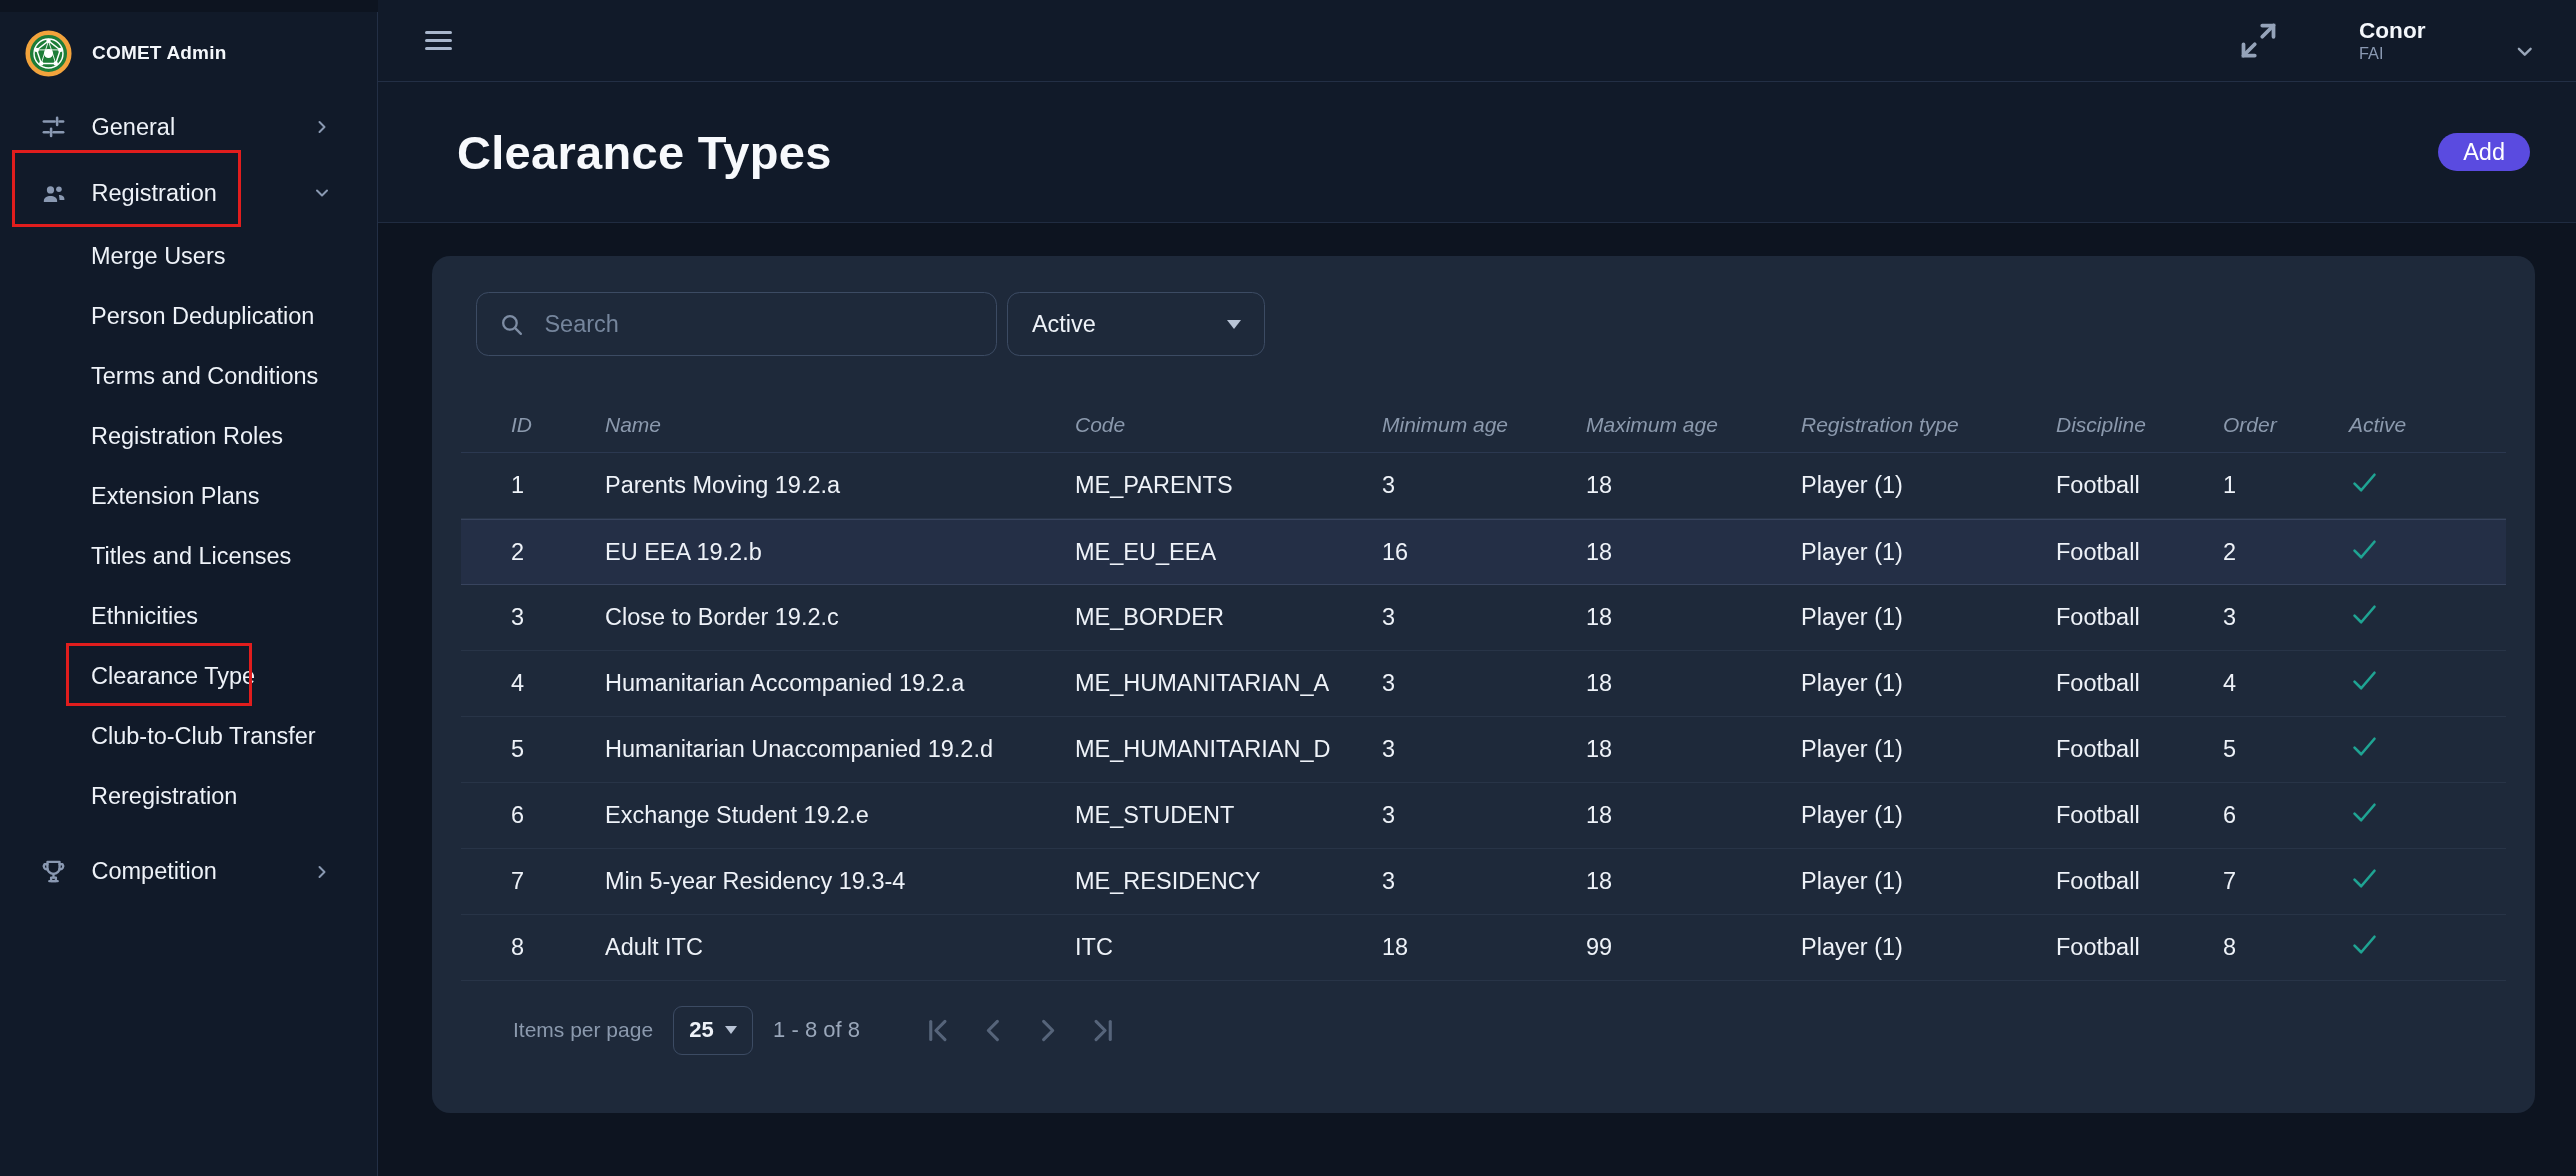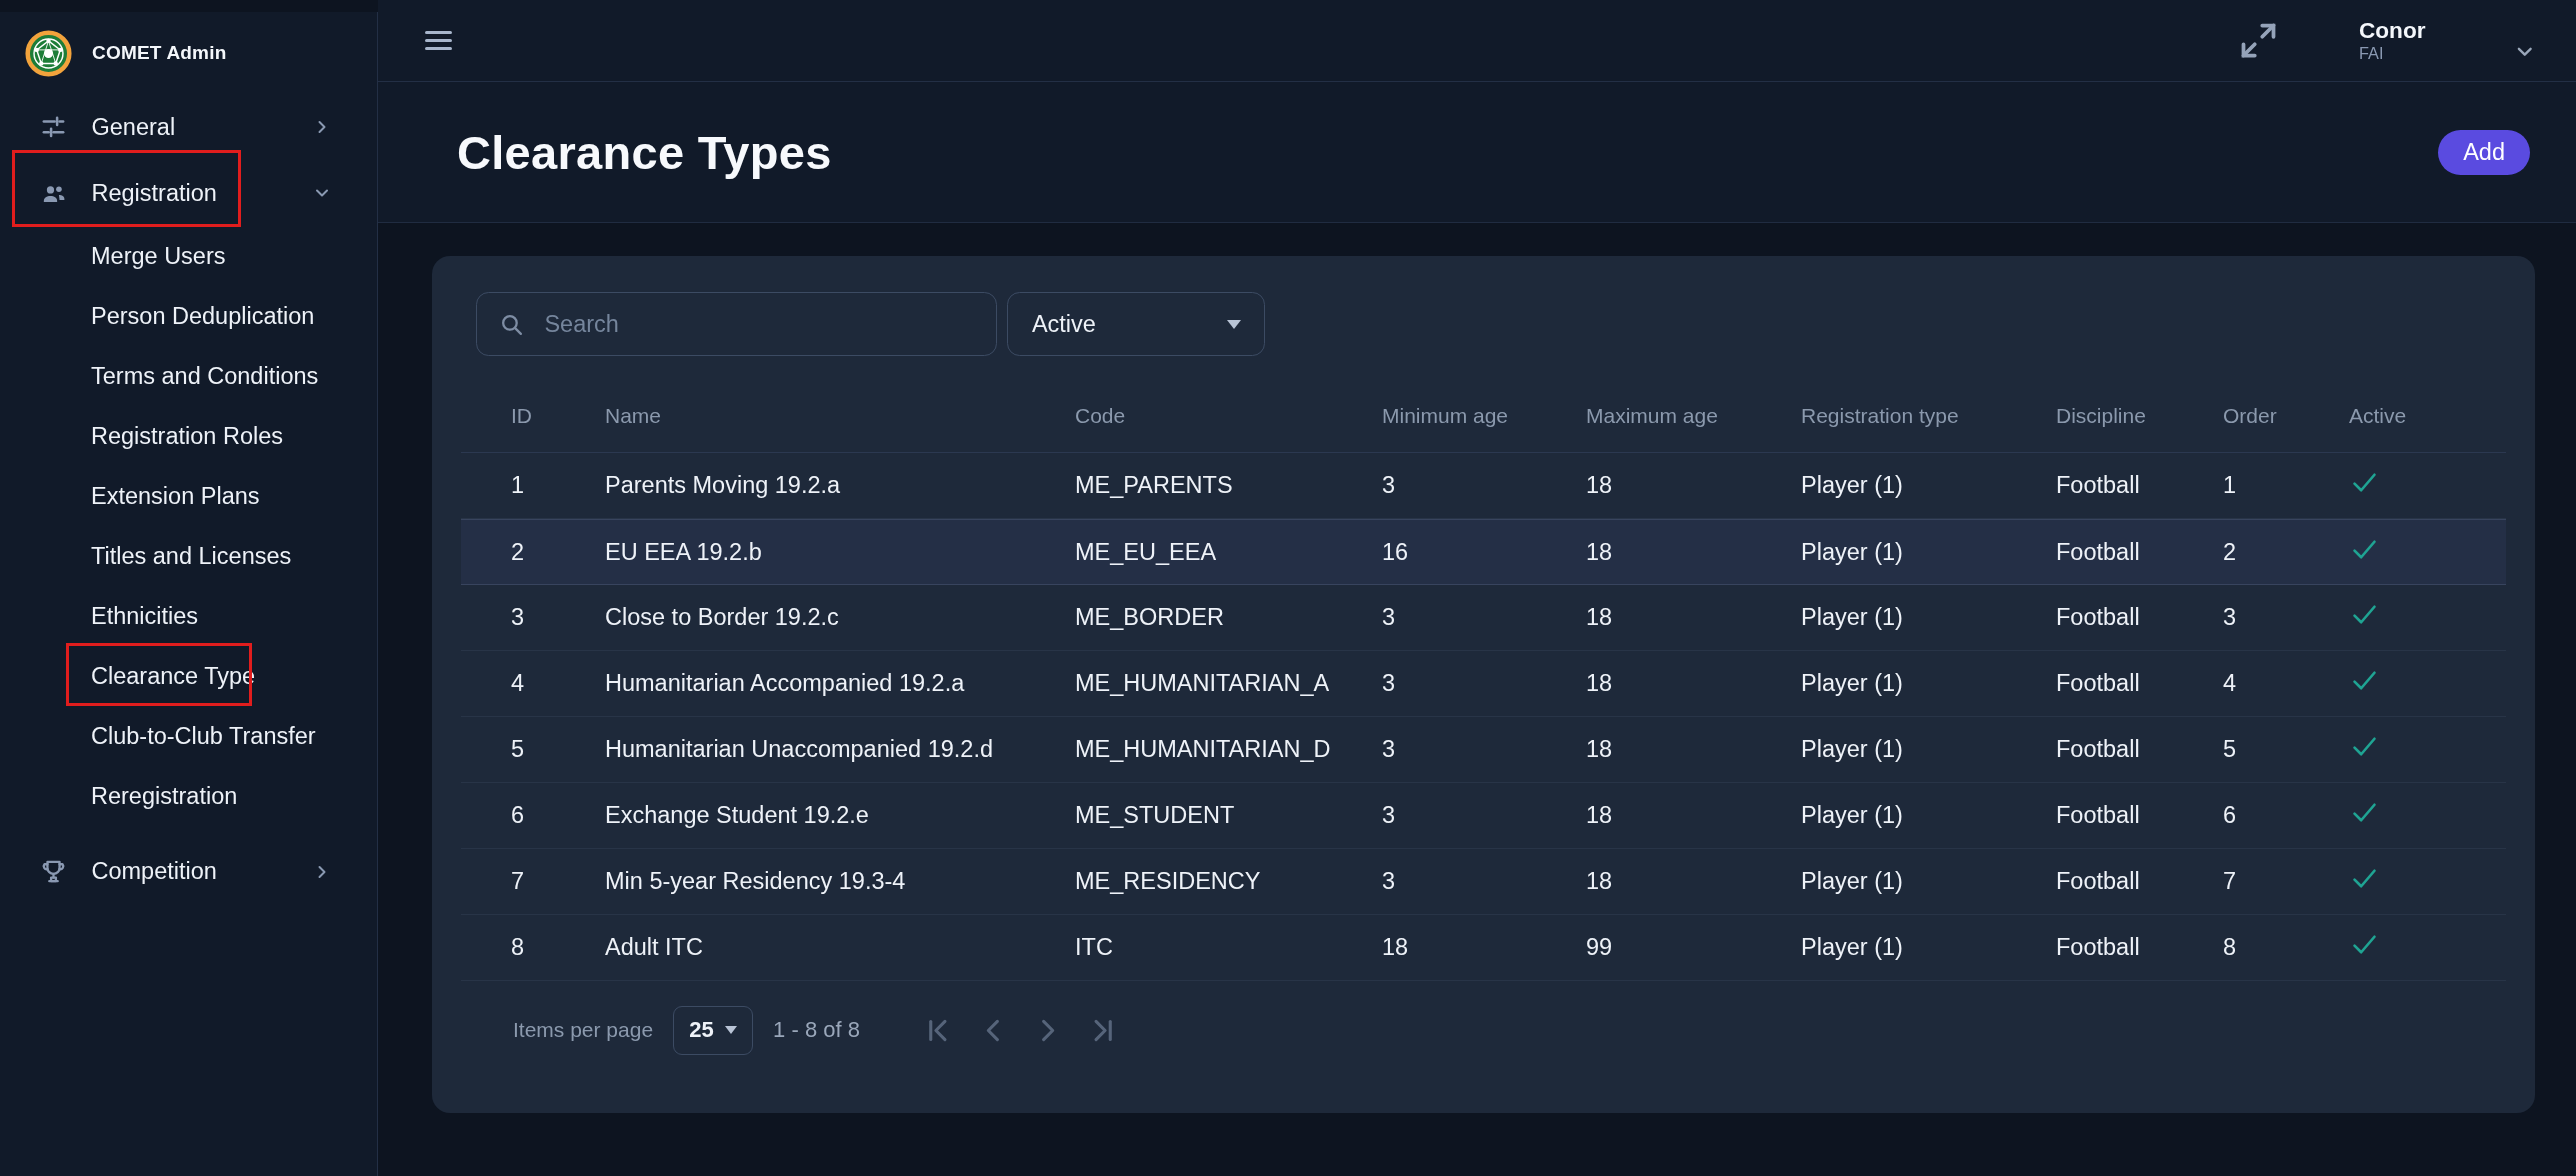--- a/index.html
+++ b/index.html
@@ -48,21 +48,21 @@
   .user-chev { width:23.5px; height:23.5px; color:#9aa7ba; margin-left:87px; }
 
   
   .main { position:absolute; left:378px; top:82px; right:0; bottom:0; background:#0d1420; }
   .title-band {
     height:141px; background:#111a29; border-bottom:0.9px solid #202c41;
     display:flex; align-items:center; padding:0 46px 0 79px;
   }
   .page-title { font-size:47px; font-weight:700; color:#f7f9fc; letter-spacing:0.3px; }
   .add-btn {
-    margin-left:auto; min-width:85px; height:45px; padding:0 25px;
+    margin-left:auto; min-width:85px; height:38px; padding:0 25px;
     background:#5a4be0; color:#fff; border:none; border-radius:27px;
     font-size:23.5px; font-weight:400; cursor:pointer; font-family:inherit;
   }
 
   
   .card {
     position:relative; margin:33px 0 0 54px; width:2103px; height:857px;
     background:#1e293a; border-radius:18px; padding:0 29px;
   }
   .toolbar { display:flex; padding-top:36px; }
@@ -81,21 +81,21 @@
     display:flex; align-items:center; padding:0 23.5px; cursor:pointer;
   }
   .dropdown-value { font-size:23.5px; color:#eef2f8; }
   .caret { margin-left:auto; width:0; height:0;
     border-left:7.2px solid transparent; border-right:7.2px solid transparent;
     border-top:9px solid #b9c4d6; }
 
   
   .tgrid { display:grid; grid-template-columns:94px 470px 307px 204px 215px 255px 167px 126px 1fr;
            padding-left:50px; align-items:center; }
-  .thead { height:97px; border-bottom:0.9px solid #2b3850; align-items:end; padding-bottom:24px; }
+  .thead { height:97px; border-bottom:0.9px solid #2b3850; align-items:end; padding-bottom:15px;font-style:italic; }
   .thead .th { font-size:21px; color:#8b99ad; font-weight:400; }
   .trow { height:66px; border-bottom:0.9px solid rgba(140,156,182,0.10); cursor:pointer; }
   .trow:last-child { border-bottom:0.9px solid rgba(140,156,182,0.10); }
   .trow .td { font-size:23.5px; color:#eef2f8; font-weight:400; }
   .trow.hl { background:#242f46; border-top:0.9px solid #38445e; border-bottom:0.9px solid #38445e; }
   .check-ico { width:31px; height:31px; color:#1fa493; }
 
   
   .pagination { display:flex; align-items:center; margin-left:52px; margin-top:23.5px; height:51px; }
   .pg-label { font-size:21px; color:#8b99ad; }

